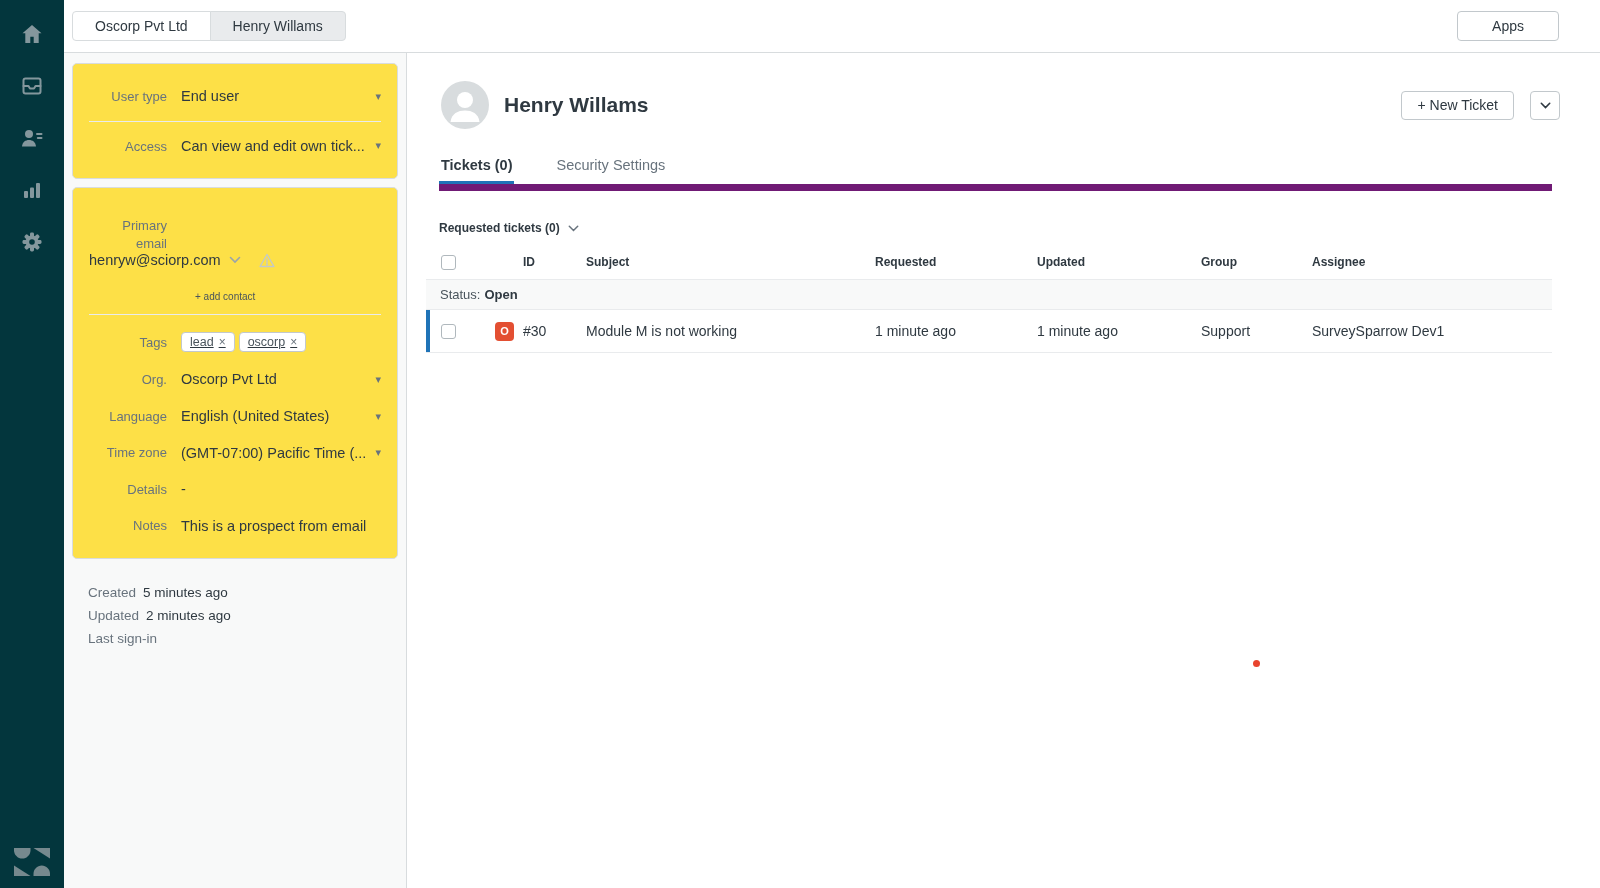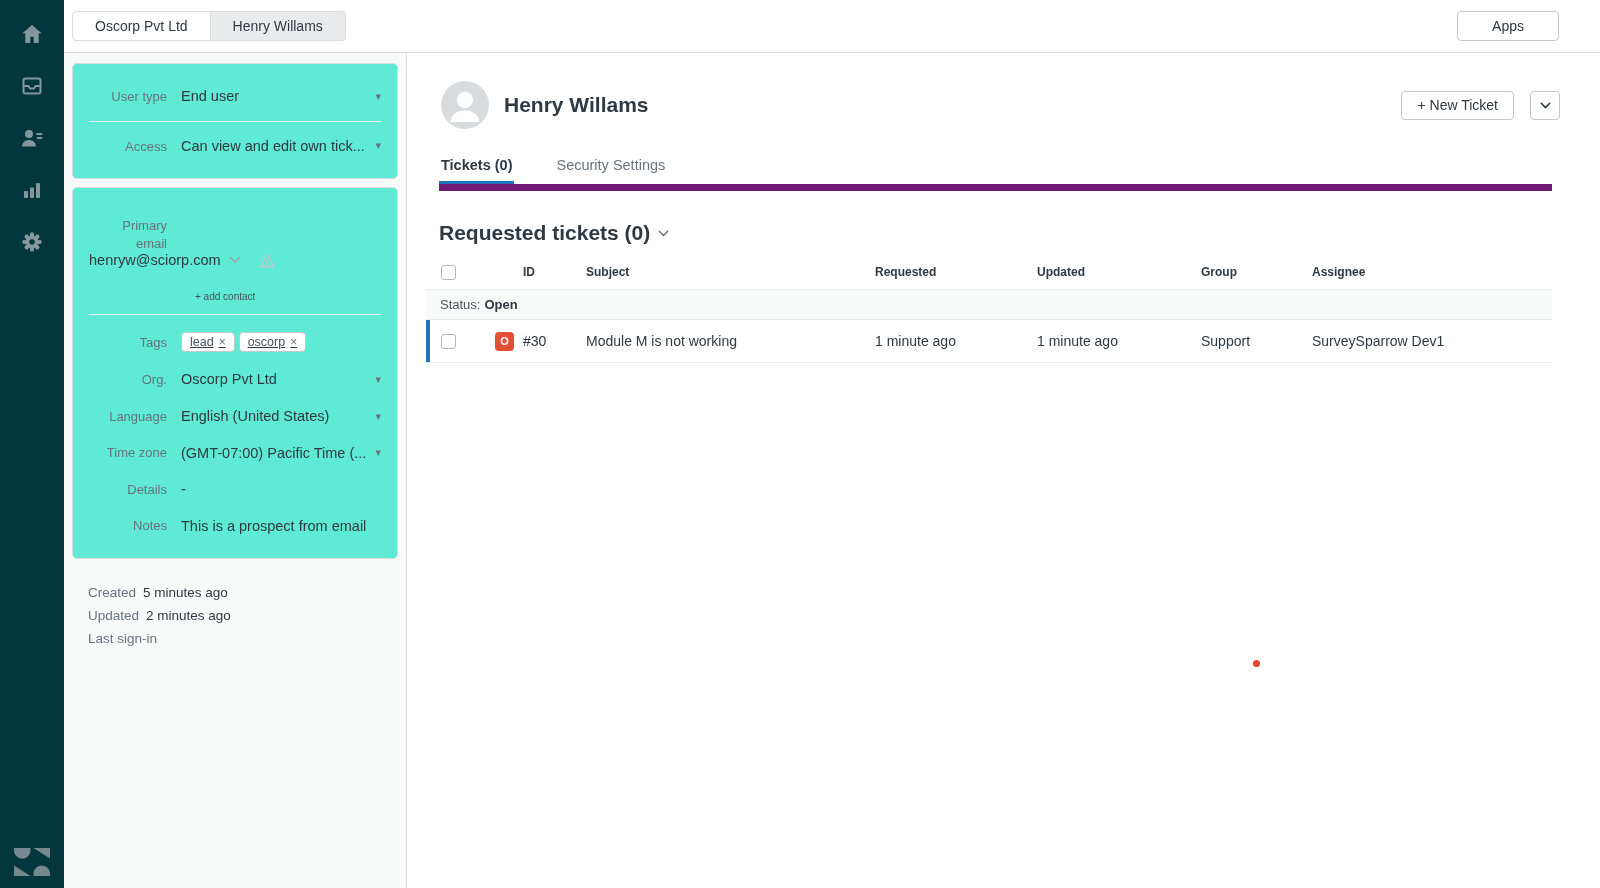--- a/index.html
+++ b/index.html
@@ -32,21 +32,21 @@
   .toptab.current { background:#e9ebed; }
   .apps-btn { margin-left:auto; height:30px; padding:0 34px; background:#fff;
     border:1px solid #c2c8cc; border-radius:4px; font-size:14px; color:#2f3941;
     display:flex; align-items:center; cursor:pointer; }
 
   .content { flex:1; display:flex; min-height:0; }
 
   
   .upanel { width:343px; flex:none; background:#f8f9f9; border-right:1px solid #d8dcde;
     padding:10px 8px; overflow:hidden; }
-  .card { background:#5eead4; border:1px solid #d8dcde; border-radius:5px;
+  .card { background:#fde047; border:1px solid #d8dcde; border-radius:5px;
     padding:14px 16px; margin-bottom:8px; }
   .frow { display:flex; align-items:center; padding:9px 0; }
   .frow.top { align-items:flex-start; }
   .flabel { width:92px; flex:none; text-align:right; font-size:13px; color:#68737d;
     padding-right:14px; line-height:1.35; padding-top:1px; }
   .fvalue { flex:1; font-size:14.5px; color:#2f3941; display:flex; align-items:center;
     min-width:0; white-space:nowrap; }
   .fvalue .grow { flex:1; overflow:hidden; text-overflow:ellipsis; }
   .caret { color:#68737d; font-size:11px; margin-left:8px; flex:none; }
   .hr { border-top:1px solid #e9ebed; margin:6px 0; }
@@ -72,21 +72,21 @@
     font-size:14px; color:#2f3941; display:flex; align-items:center; padding:0 15px;
     cursor:pointer; white-space:nowrap; }
   .btn.icon-only { width:30px; padding:0; justify-content:center; }
 
   .mtabs { display:flex; gap:40px; margin:22px 48px 0 32px; border-bottom:7px solid #701a75; }
   .mtab { font-size:14.5px; color:#68737d; padding:6px 2px 11px; cursor:pointer; }
   .mtab.active { color:#2f3941; font-weight:700; box-shadow:inset 0 -3px 0 #1f73b7; }
 
   .tix { margin:30px 48px 0 19px; }
   .tix-head { display:flex; align-items:center; gap:8px; padding:0 0 14px 13px;
-    font-size:21px; font-weight:700; color:#2f3941; cursor:pointer; }
+    font-size:12px; font-weight:700; color:#2f3941; cursor:pointer; }
 
   .tgrid { width:100%; }
   .trow { display:grid; grid-template-columns:69px 28px 63px 289px 162px 164px 111px 1fr;
     align-items:center; position:relative; }
   .trow.thead { height:30px; font-size:12px; font-weight:700; color:#2f3941;
     padding-bottom:4px; }
   .tstatus { background:#f8f9f9; border-top:1px solid #e9ebed; border-bottom:1px solid #e9ebed;
     height:31px; display:flex; align-items:center; padding-left:14px; font-size:13px;
     color:#49545c; }
   .tstatus b { color:#2f3941; margin-left:4px; }

